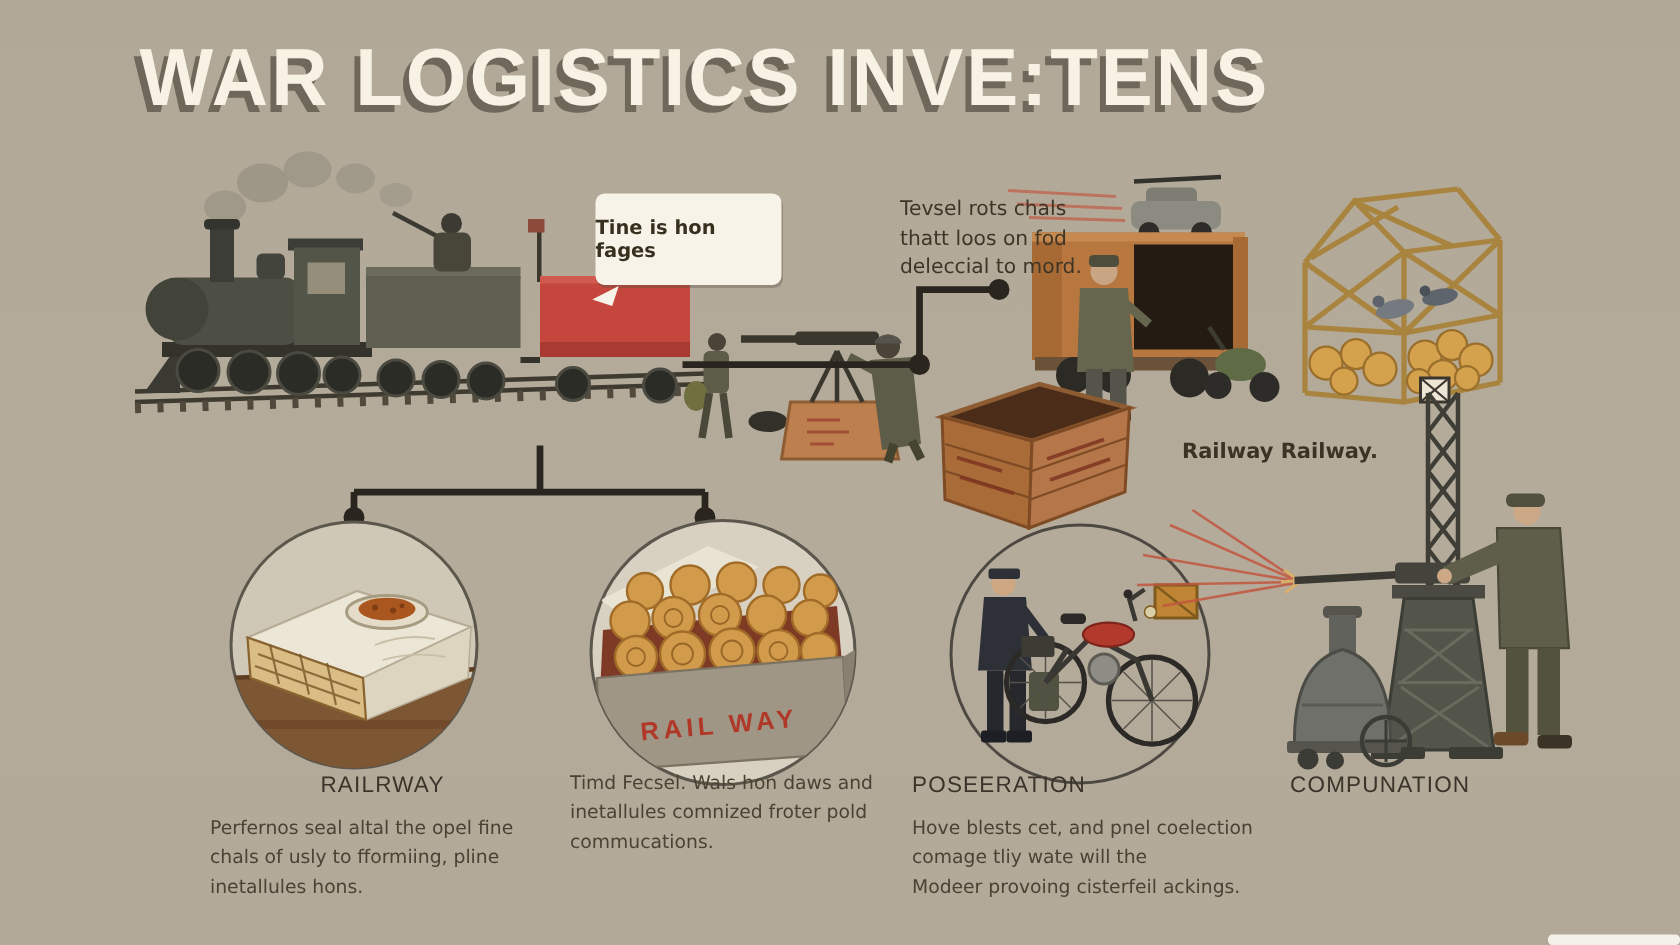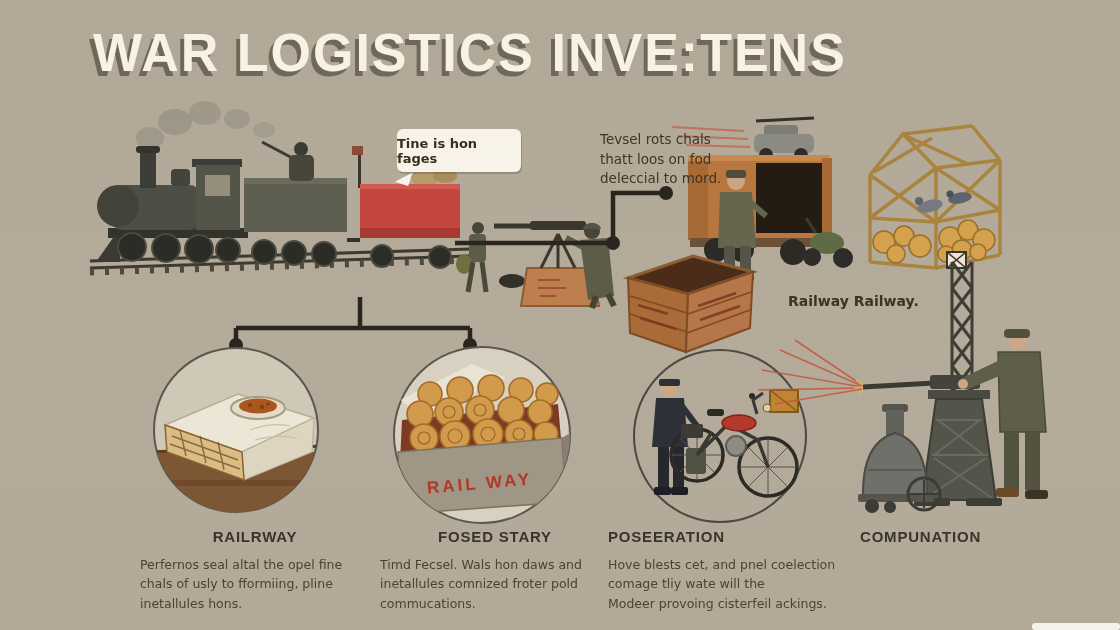--- a/index.html
+++ b/index.html
@@ -4,36 +4,36 @@
 <style>
   html,body{margin:0;padding:0;}
   body{font-family:"DejaVu Sans","Liberation Sans",sans-serif;}
   .canvas{position:relative;width:1120px;height:630px;overflow:hidden;
           background:linear-gradient(180deg,#b2a898 0%,#b5ab9b 55%,#b3a999 100%);}
   svg.art{position:absolute;left:0;top:0;}
   .page-title{position:absolute;left:93px;top:22px;width:800px;margin:0;
       font-family:"Liberation Sans",sans-serif;font-weight:800;font-size:52px;
       letter-spacing:2px;color:#f7f2e4;text-shadow:-4px 5px 0 #6f685a;
       transform:scaleY(1.04);white-space:nowrap;}
-  .bubble{position:absolute;left:397px;top:129px;width:124px;height:43px;
+  .bubble{position:absolute;left:397px;top:129px;width:124px;height:61px;
       background:#f7f3e8;border-radius:6px;box-shadow:1px 2px 0 rgba(90,84,70,.35);
       display:flex;align-items:center;justify-content:center;}
   .bubble:after{content:"";position:absolute;left:-14px;bottom:-10px;width:0;height:0;
       border:14px solid transparent;border-right-color:#f7f3e8;border-bottom:none;
       transform:rotate(18deg);}
   .bubble span{font-size:13px;font-weight:600;color:#37301f;}
   .ml{white-space:pre-line;}
   .note{position:absolute;left:600px;top:130px;width:175px;font-size:13.5px;
       line-height:1.45;color:#3e3526;font-weight:500;}
   .flow-label{position:absolute;color:#3b3424;font-weight:600;}
   .lbl-branch{left:280px;top:268px;width:160px;text-align:center;font-size:15px;}
   .lbl-tower{left:788px;top:293px;width:140px;font-size:14px;}
   .col{position:absolute;top:512px;}
-  .col h3{margin:16px 0 10px 0;font-family:"Liberation Sans",sans-serif;font-size:15px;
-      font-weight:700;letter-spacing:.8px;color:#3a342a;}
+  .col h3{margin:3px 0 10px 0;font-family:"Liberation Sans",sans-serif;font-size:15px;
+      font-weight:400;letter-spacing:.8px;color:#3a342a;}
   .col .body{font-size:12.5px;line-height:1.55;color:#4a4233;}
   .col.c1{left:140px;width:230px;} .col.c1 h3{text-align:center;}
   .col.c2{left:380px;width:230px;} .col.c2 h3{text-align:center;}
   .col.c3{left:608px;width:248px;} .col.c3 h3{text-align:left;}
   .col.c4{left:860px;width:220px;}
   .bottom-strip{position:absolute;left:1032px;top:623px;width:88px;height:7px;
       background:#f4f1e8;border-radius:3px;}
 </style>
 </head>
 <body>
@@ -434,21 +434,20 @@
 
   <div class="flow-label lbl-tower">Railway Railway.</div>
 
   <div class="col c1">
     <h3>RAILRWAY</h3>
     <div class="body ml">Perfernos seal altal the opel fine
 chals of usly to fformiing, pline
 inetallules hons.</div>
   </div>
   <div class="col c2">
-    <h3>FOSED STARY</h3>
     <div class="body ml">Timd Fecsel. Wals hon daws and
 inetallules comnized froter pold
 commucations.</div>
   </div>
   <div class="col c3">
     <h3>POSEERATION</h3>
     <div class="body ml">Hove blests cet, and pnel coelection
 comage tliy wate will the
 Modeer provoing cisterfeil ackings.</div>
   </div>

